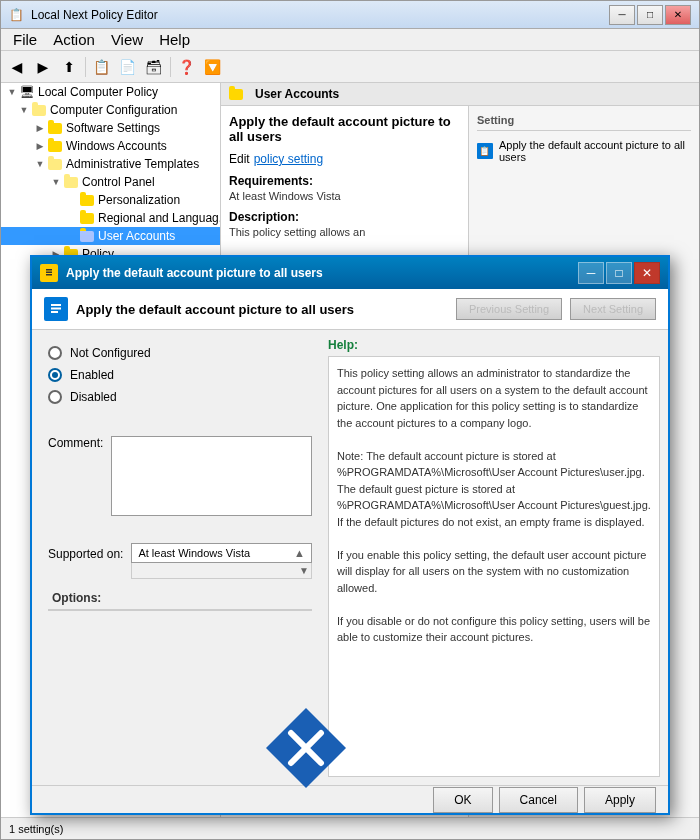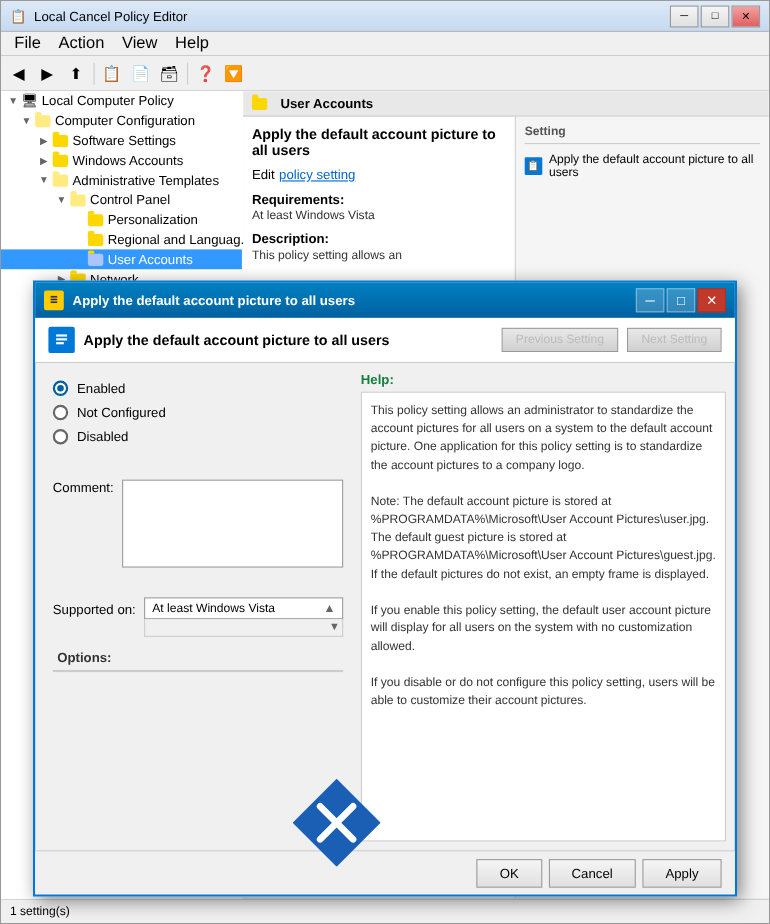--- a/index.html
+++ b/index.html
@@ -393,21 +393,21 @@
       background: white;
       padding: 8px;
       overflow-y: auto;
       font-size: 11px;
       line-height: 1.5;
       color: #333;
     }
 
     
     .dialog-footer {
-      height: 40px;
+      height: 28px;
       background: #f0f0f0;
       border-top: 1px solid #ccc;
       display: flex;
       align-items: center;
       justify-content: flex-end;
       padding: 0 12px;
       gap: 6px;
       flex-shrink: 0;
     }
     .footer-btn {
@@ -428,21 +428,21 @@
       z-index: 200;
     }
   </style>
 </head>
 <body>
 
 <div class="main-window">
 
   <div class="title-bar">
     <div class="title-bar-icon">📋</div>
-    <span class="title-bar-text">Local Cancel Policy Editor</span>
+    <span class="title-bar-text">Local Next Policy Editor</span>
     <div class="title-bar-buttons">
       <button class="title-btn">─</button>
       <button class="title-btn">□</button>
       <button class="title-btn close">✕</button>
     </div>
   </div>
 
   <div class="menu-bar">
     <span class="menu-item">File</span>
     <span class="menu-item">Action</span>
@@ -535,21 +535,21 @@
             <div class="folder-icon" style="background:#aac4ff"></div>
           </div>
         <span>User Accounts</span>
       </div>
 
       <div class="tree-item" style="padding-left:48px">
         <div class="tree-toggle">▶</div>
         <div class="tree-icon">
             <div class="folder-icon"></div>
           </div>
-        <span>Network</span>
+        <span>Policy</span>
       </div>
     </div>
 
     <div class="right-panel">
       <div class="right-header">
         <div class="folder-icon" style="margin-right:4px"></div>
         <span>User Accounts</span>
       </div>
       <div class="right-content">
         <div class="policy-list">
@@ -610,26 +610,26 @@
     <button class="dialog-nav-btn" style="color:#bbb; cursor:default">Previous Setting</button>
     <button class="dialog-nav-btn" style="color:#bbb; cursor:default">Next Setting</button>
   </div>
 
   <div class="dialog-body">
 
     <div class="dialog-left">
 
       <div class="radio-group">
         <div class="radio-option">
+          <div class="radio-circle"></div>
+          <span>Not Configured</span>
+        </div>
+        <div class="radio-option">
           <div class="radio-circle selected"></div>
           <span>Enabled</span>
-        </div>
-        <div class="radio-option">
-          <div class="radio-circle"></div>
-          <span>Not Configured</span>
         </div>
         <div class="radio-option">
           <div class="radio-circle"></div>
           <span>Disabled</span>
         </div>
       </div>
 
       <div style="padding: 16px 8px">
         <div style="display:flex; gap:8px; align-items:flex-start">
           <label class="comment-label">Comment:</label>

